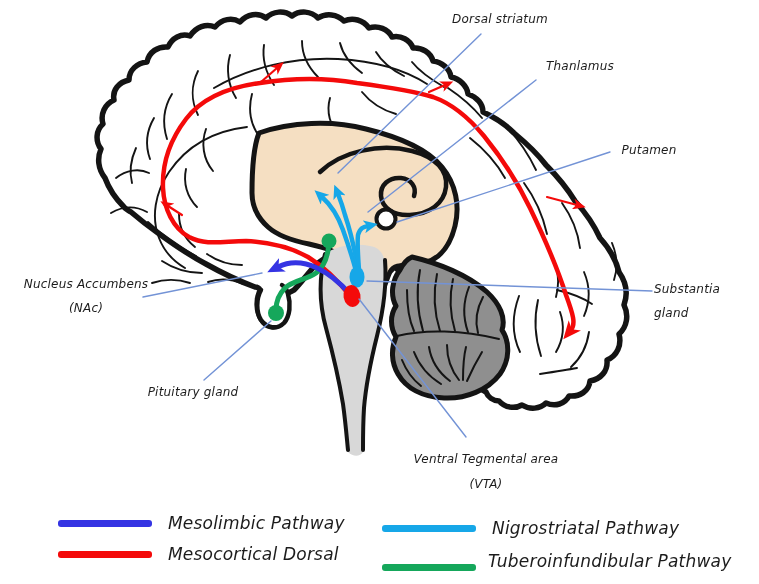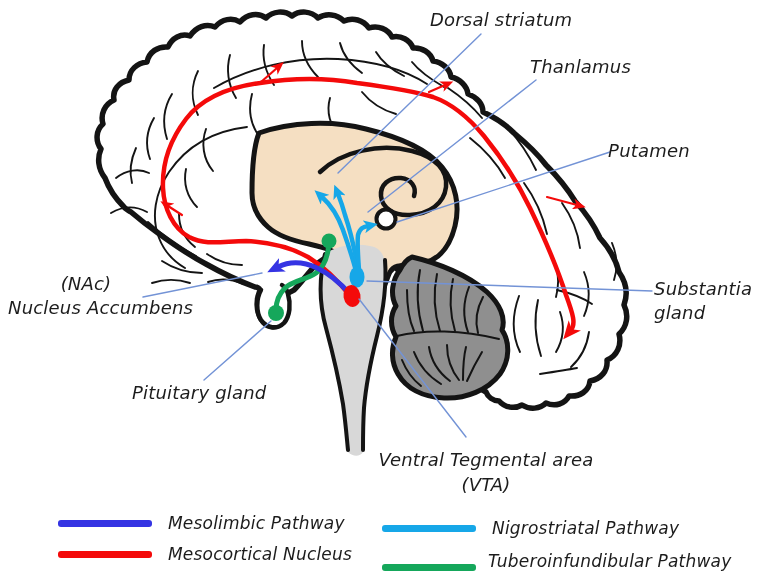--- a/index.html
+++ b/index.html
@@ -1,19 +1,19 @@
 <!DOCTYPE html>
 <html><head>
 <meta charset="utf-8">
 <style>
   html,body{margin:0;padding:0;background:#ffffff;}
   #stage{position:relative;width:759px;height:584px;background:#ffffff;overflow:hidden;
          font-family:"DejaVu Sans","Liberation Sans",sans-serif;}
   #stage svg{position:absolute;left:0;top:0;}
-  .lbl{position:absolute;font-style:italic;font-size:18px;line-height:23px;color:#1c1c1c;
+  .lbl{position:absolute;font-style:italic;font-size:12px;line-height:23px;color:#1c1c1c;
        text-align:center;letter-spacing:.2px;white-space:nowrap;}
   .lbl.left{text-align:left;}
   .legend-item{position:absolute;display:flex;align-items:center;gap:16px;height:24px;}
   .swatch{display:inline-block;width:94px;height:7px;border-radius:3px;flex:0 0 auto;}
   .legend-label{font-style:italic;font-size:17px;color:#1c1c1c;letter-spacing:.2px;white-space:nowrap;}
 </style>
 </head>
 <body>
 
 <div id="stage">
@@ -193,36 +193,36 @@
 </svg>
 
 <div class="lbl" style="left:430px;top:8px;width:140px;">Dorsal striatum</div>
 <div class="lbl" style="left:530px;top:55px;width:100px;">Thanlamus</div>
 <div class="lbl" style="left:606px;top:139px;width:86px;">Putamen</div>
 <div class="lbl left" style="left:654px;top:277px;line-height:24px;">
   <div>Substantia</div>
   <div>gland</div>
 </div>
 <div class="lbl" style="left:8px;top:272px;width:156px;line-height:24px;">
+  <div>Nucleus Accumbens</div>
   <div>(NAc)</div>
-  <div>Nucleus Accumbens</div>
 </div>
 <div class="lbl" style="left:132px;top:381px;width:122px;">Pituitary gland</div>
 <div class="lbl" style="left:378px;top:447px;width:216px;line-height:25px;">
   <div>Ventral Tegmental area</div>
   <div>(VTA)</div>
 </div>
 
 <div class="legend-item" style="left:58px;top:511px;">
   <span class="swatch" style="background-color: rgb(53, 52, 227);"></span>
   <span class="legend-label">Mesolimbic Pathway</span>
 </div>
 <div class="legend-item" style="left:58px;top:542px;">
   <span class="swatch" style="background-color: rgb(244, 10, 10);"></span>
-  <span class="legend-label">Mesocortical Nucleus</span>
+  <span class="legend-label">Mesocortical Dorsal</span>
 </div>
 <div class="legend-item" style="left:382px;top:516px;">
   <span class="swatch" style="background-color: rgb(22, 167, 232);"></span>
   <span class="legend-label">Nigrostriatal Pathway</span>
 </div>
 <div class="legend-item" style="left:382px;top:547px;gap:12px;align-items:flex-end;">
   <span class="swatch" style="background-color: rgb(21, 167, 91);"></span>
   <span class="legend-label">Tuberoinfundibular Pathway</span>
 </div>
 

